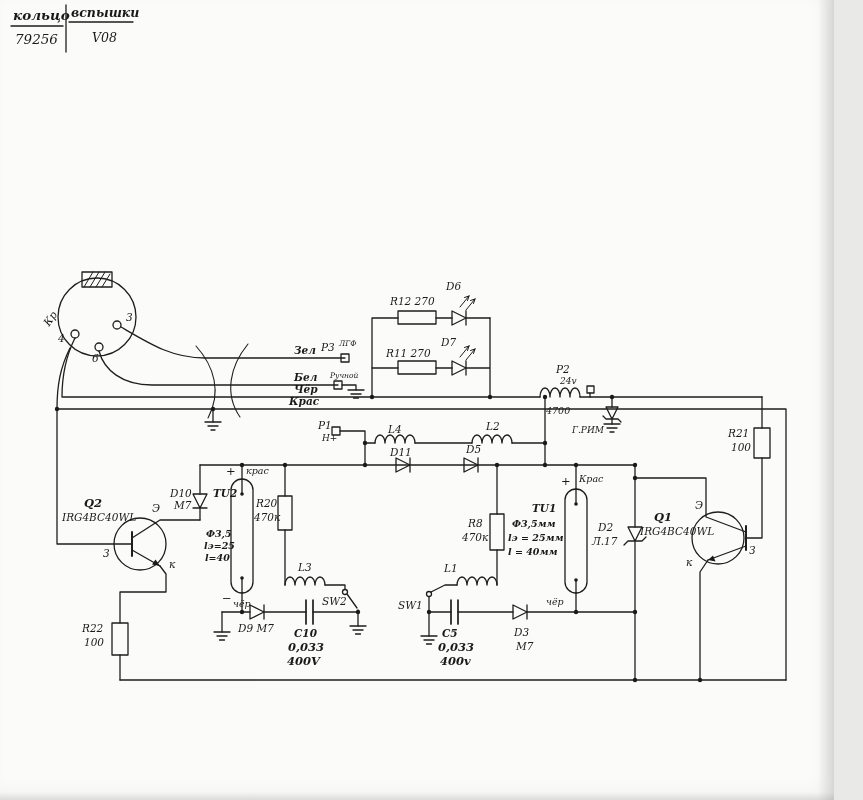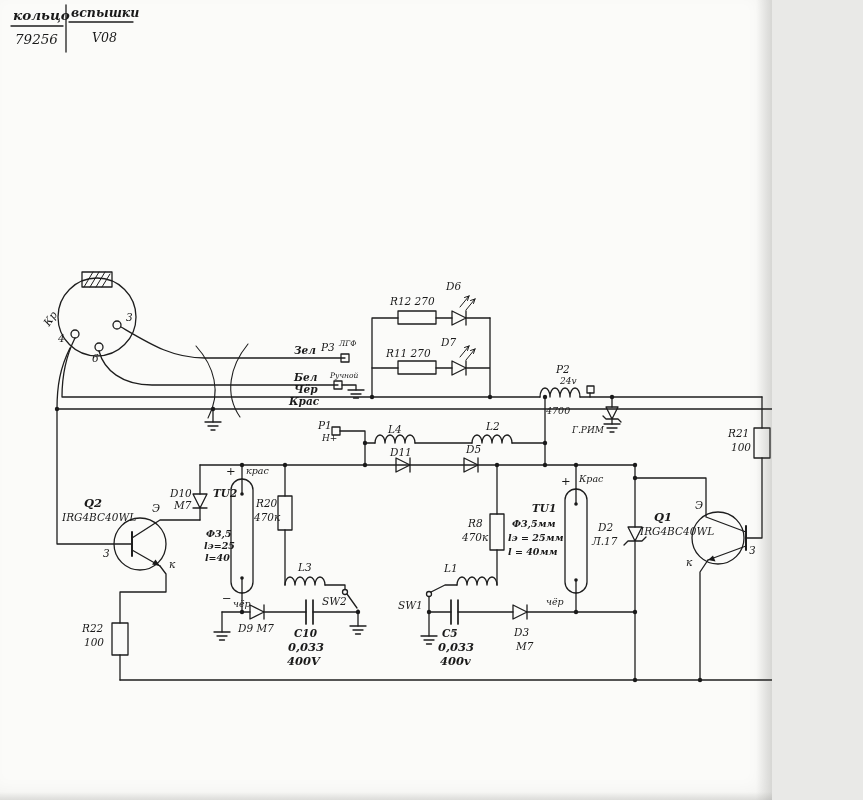--- a/index.html
+++ b/index.html
@@ -1,17 +1,17 @@
 <!DOCTYPE html>
 <html><head>
 <meta charset="utf-8">
 <style>
   html,body { margin:0; padding:0; background:#e9e9e7; }
   .page {
-    position:relative; width:772px; height:800px;
+    position:relative; width:834px; height:800px;
     background:#fbfbf9; overflow:hidden;
     box-shadow: inset -10px -8px 18px rgba(0,0,0,0.045);
     font-family:"DejaVu Sans", sans-serif;
   }
   svg { position:absolute; left:0; top:0; }
   svg text { stroke:none; fill:#1a1a1a; font-family:"DejaVu Serif", serif; font-style:italic; }
   .t7  { font-size:7.5px; }
   .t8  { font-size:9px; }
   .t9  { font-size:9.5px; }
   .t10 { font-size:10.5px; }

